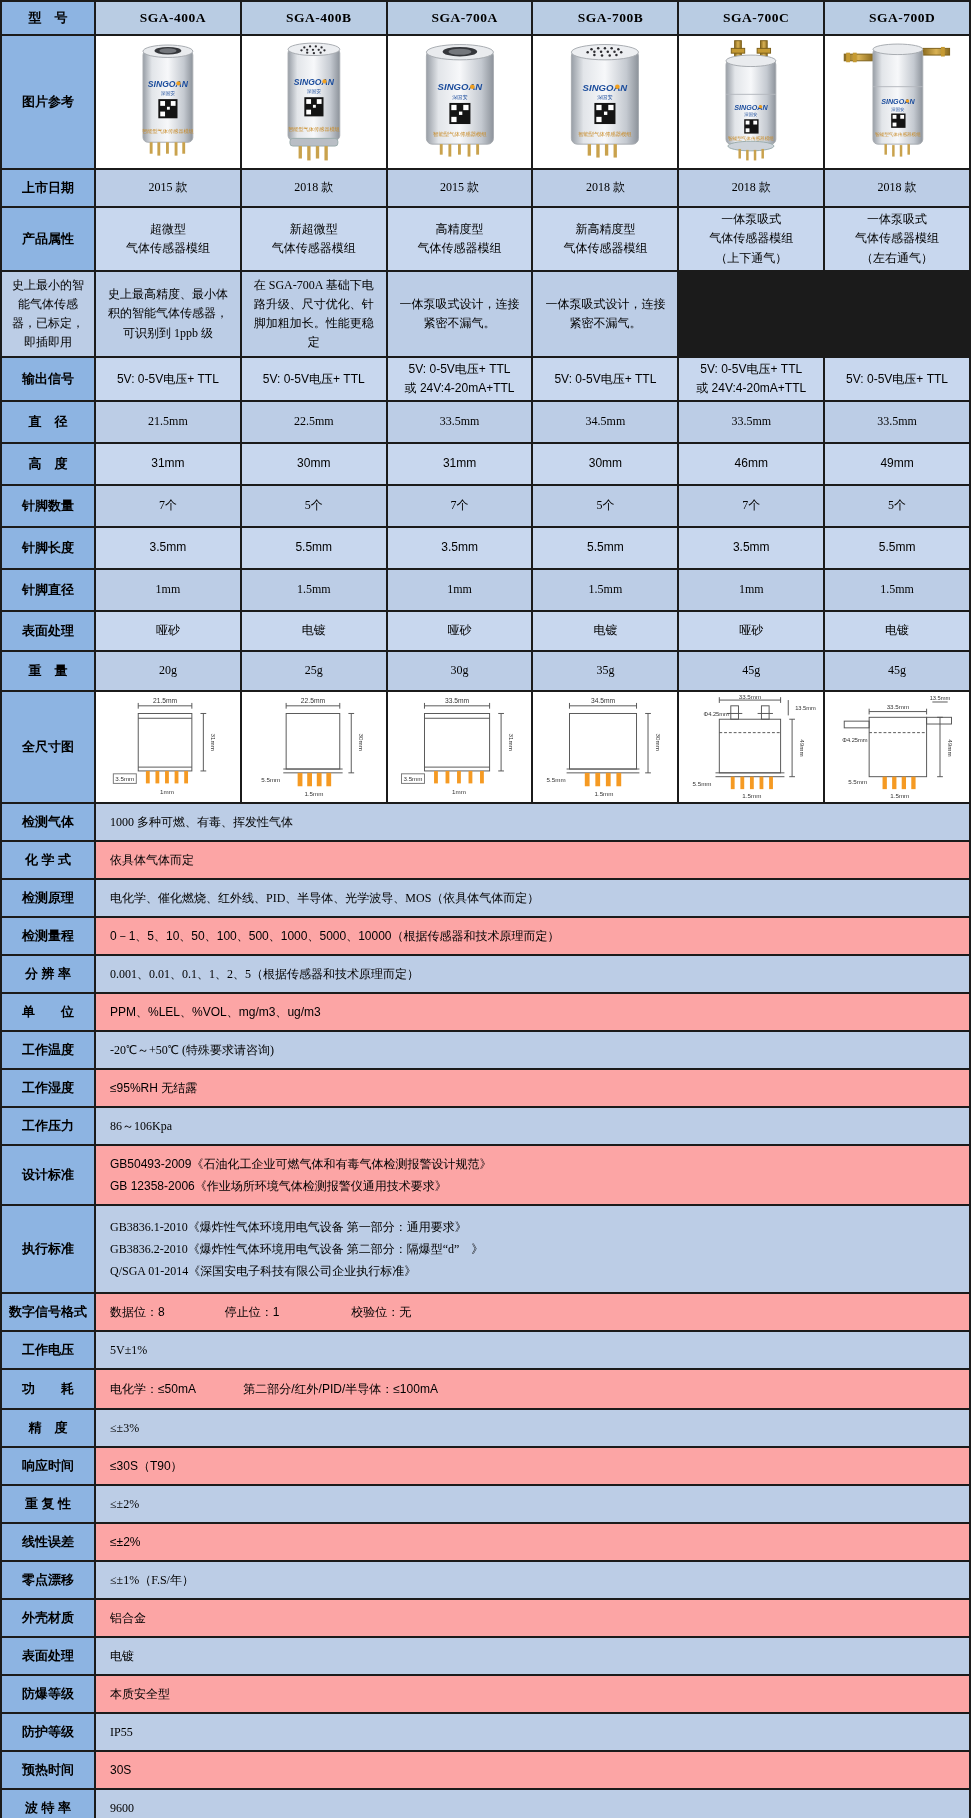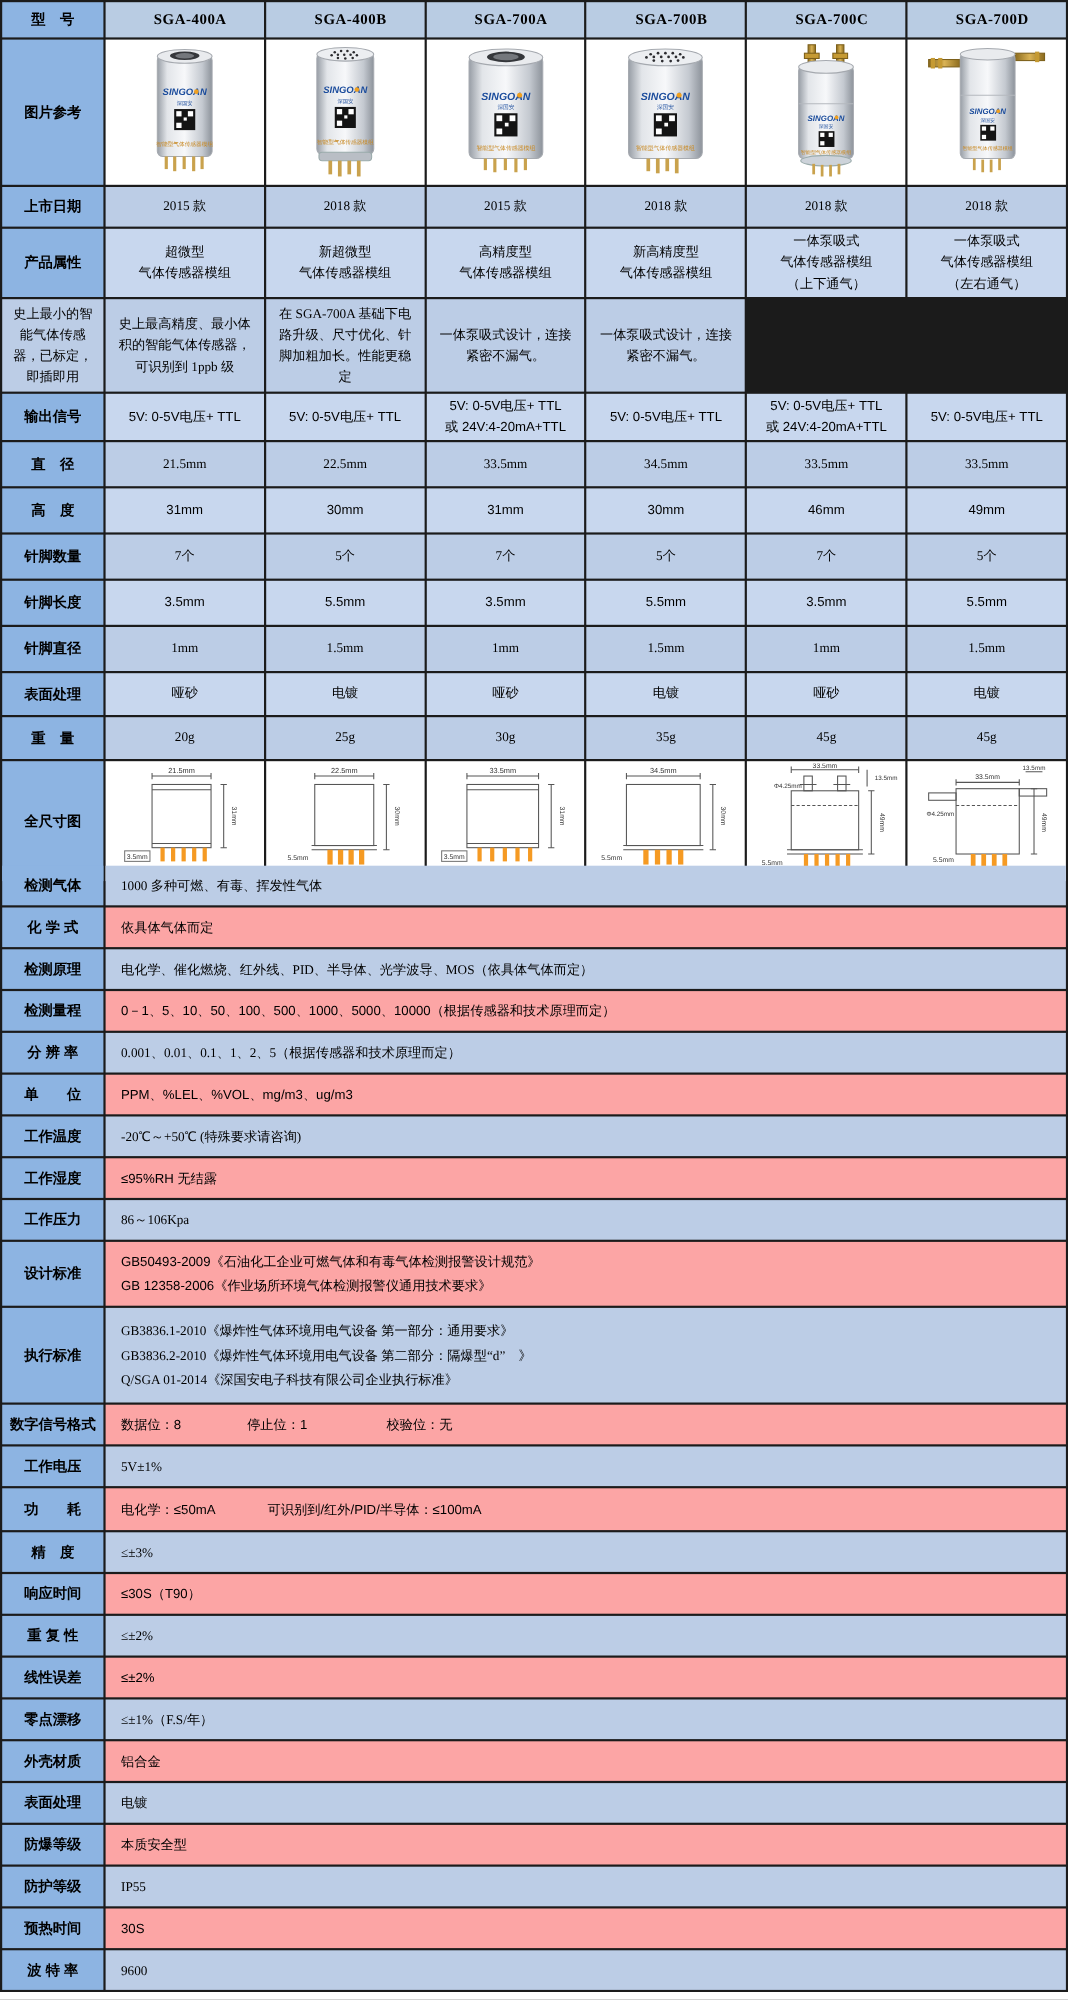--- a/index.html
+++ b/index.html
@@ -12,21 +12,21 @@
        font-weight:bold;font-size:13px;text-align:center;white-space:pre-line;line-height:1.5;}
   .cell{background:#c8d7ee;display:flex;align-items:center;justify-content:center;
         text-align:center;font-size:12px;white-space:pre-line;padding:2px 7px;line-height:1.6;box-sizing:border-box;}
   .alt .cell,.alt .cellL{background:#bccde6;font-family:Liberation Serif, serif;}
   .cellL{background:#fca5a5;display:flex;align-items:center;font-size:12px;
          padding:2px 14px;text-align:left;white-space:pre-line;line-height:1.85;box-sizing:border-box;}
   .header .cell{background:#b9cce3;font-weight:bold;font-size:13.5px;
                 font-family:"Liberation Serif","DejaVu Serif",serif;letter-spacing:.5px;padding-left:17px;}
   .white .cell{background:#ffffff;padding:2px;}
   .h32{height:32px}.h132{height:132px}.h36{height:36px}.h62{height:62px}.h84{height:84px}
-  .h42{height:42px}.h40{height:40px}.h38{height:38px}.h110{height:93px}.h58{height:58px}.h86{height:86px}
+  .h42{height:42px}.h40{height:40px}.h38{height:38px}.h110{height:110px}.h58{height:58px}.h86{height:86px}
   svg.fill{width:100%;height:100%;display:block;}
   .dims text{fill:#333;}
 </style>
 </head>
 <body>
 
 <svg width="0" height="0" style="position:absolute" aria-hidden="true">
   <defs>
     <linearGradient id="mgrad" x1="0" y1="0" x2="1" y2="0">
       <stop offset="0" stop-color="#989ea6"></stop>
@@ -600,21 +600,21 @@
   <div class="row full h36">
       <div class="lbl">数字信号格式</div>
       <div class="cellL">数据位：8　　　　　停止位：1　　　　　　校验位：无</div>
     </div>
   <div class="row full alt h36">
       <div class="lbl">工作电压</div>
       <div class="cellL">5V±1%</div>
     </div>
   <div class="row full h38">
       <div class="lbl">功　　耗</div>
-      <div class="cellL">电化学：≤50mA　　　　可识别到/红外/PID/半导体：≤100mA</div>
+      <div class="cellL">电化学：≤50mA　　　　第二部分/红外/PID/半导体：≤100mA</div>
     </div>
   <div class="row full alt h36">
       <div class="lbl">精　度</div>
       <div class="cellL">≤±3%</div>
     </div>
   <div class="row full h36">
       <div class="lbl">响应时间</div>
       <div class="cellL">≤30S（T90）</div>
     </div>
   <div class="row full alt h36">

